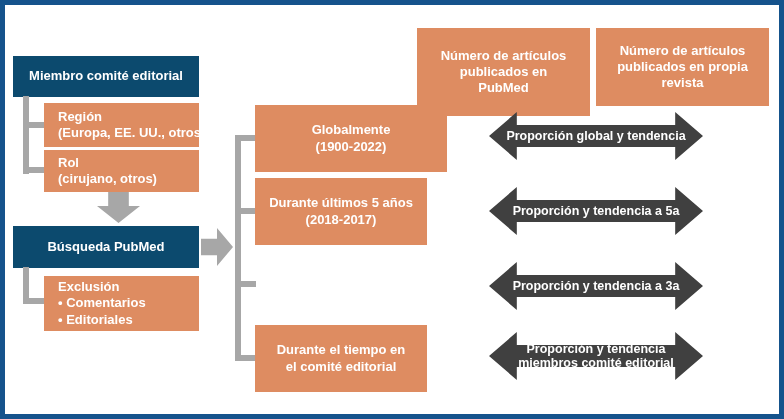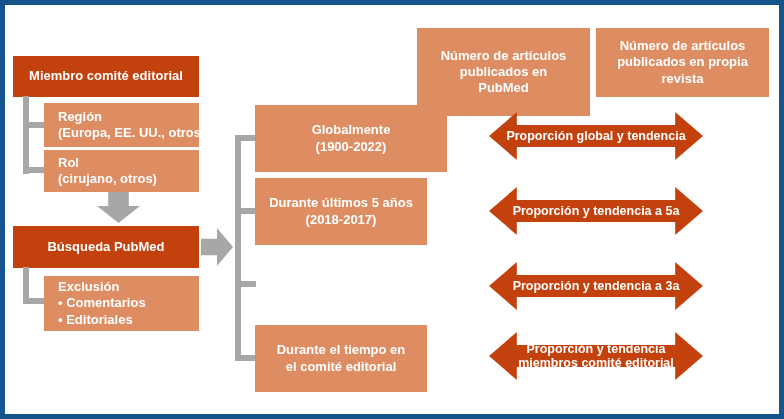--- a/index.html
+++ b/index.html
@@ -5,36 +5,36 @@
   html,body{margin:0;padding:0;background:#fff;}
   .canvas{
     position:relative;width:784px;height:419px;background:#ffffff;
     font-family:"Liberation Sans",sans-serif;overflow:hidden;
   }
   .frame{position:absolute;inset:0;border:5px solid #15538C;pointer-events:none;z-index:5;}
   .box{
     position:absolute;display:flex;flex-direction:column;justify-content:center;
     color:#ffffff;font-weight:bold;font-size:13px;line-height:1.25;box-sizing:border-box;
   }
-  .blue{background:#c2410c;}
+  .blue{background:#0c4a6e;}
   .orange{background:#DE8C61;}
   .center{align-items:center;text-align:center;}
   .leftpad{align-items:flex-start;text-align:left;padding-left:14px;padding-right:4px;font-size:13px;}
   .leftpad .line{white-space:nowrap;}
   .gray{position:absolute;background:#A7A7A7;}
   .fat-arrow-down{
     position:absolute;background:#A7A7A7;
     clip-path:polygon(26% 0,74% 0,74% 45%,100% 45%,50% 100%,0 45%,26% 45%);
   }
   .fat-arrow-right{
     position:absolute;background:#A7A7A7;
     clip-path:polygon(0 28%,50% 28%,50% 0,100% 50%,50% 100%,50% 72%,0 72%);
   }
   .dbl-arrow{
-    position:absolute;left:489px;width:214px;height:48px;background:#c2410c;
+    position:absolute;left:489px;width:214px;height:48px;background:#404040;
     clip-path:polygon(0 50%,13% 0,13% 27%,87% 27%,87% 0,100% 50%,87% 100%,87% 73%,13% 73%,13% 100%);
     display:flex;align-items:center;justify-content:center;text-align:center;
     color:#fff;font-weight:bold;font-size:12.5px;line-height:1.15;
   }
   .bullet-line::before{content:"• ";}
   .years{font-weight:bold;}
 </style>
 </head>
 <body>
 
@@ -91,21 +91,21 @@
     <div class="line years">(2018-2017)</div>
   </div>
   <div class="box orange center" style="left:255px;top:325px;width:172px;height:67px;">
     <div class="line">Durante el tiempo en</div>
     <div class="line">el comité editorial</div>
   </div>
 
   <div class="box orange center" style="left:417px;top:28px;width:173px;height:88px;padding:0 18px;">
     <div>Número de artículos publicados en PubMed</div>
   </div>
-  <div class="box orange center" style="left:596px;top:28px;width:173px;height:69px;padding:0 10px;">
+  <div class="box orange center" style="left:596px;top:28px;width:173px;height:78px;padding:0 10px;">
     <div>Número de artículos publicados en propia revista</div>
   </div>
 
   <div class="dbl-arrow" style="top:112px;">
     <div>
       <div class="line">Proporción global y tendencia</div>
     </div>
   </div>
   <div class="dbl-arrow" style="top:187px;">
     <div>

